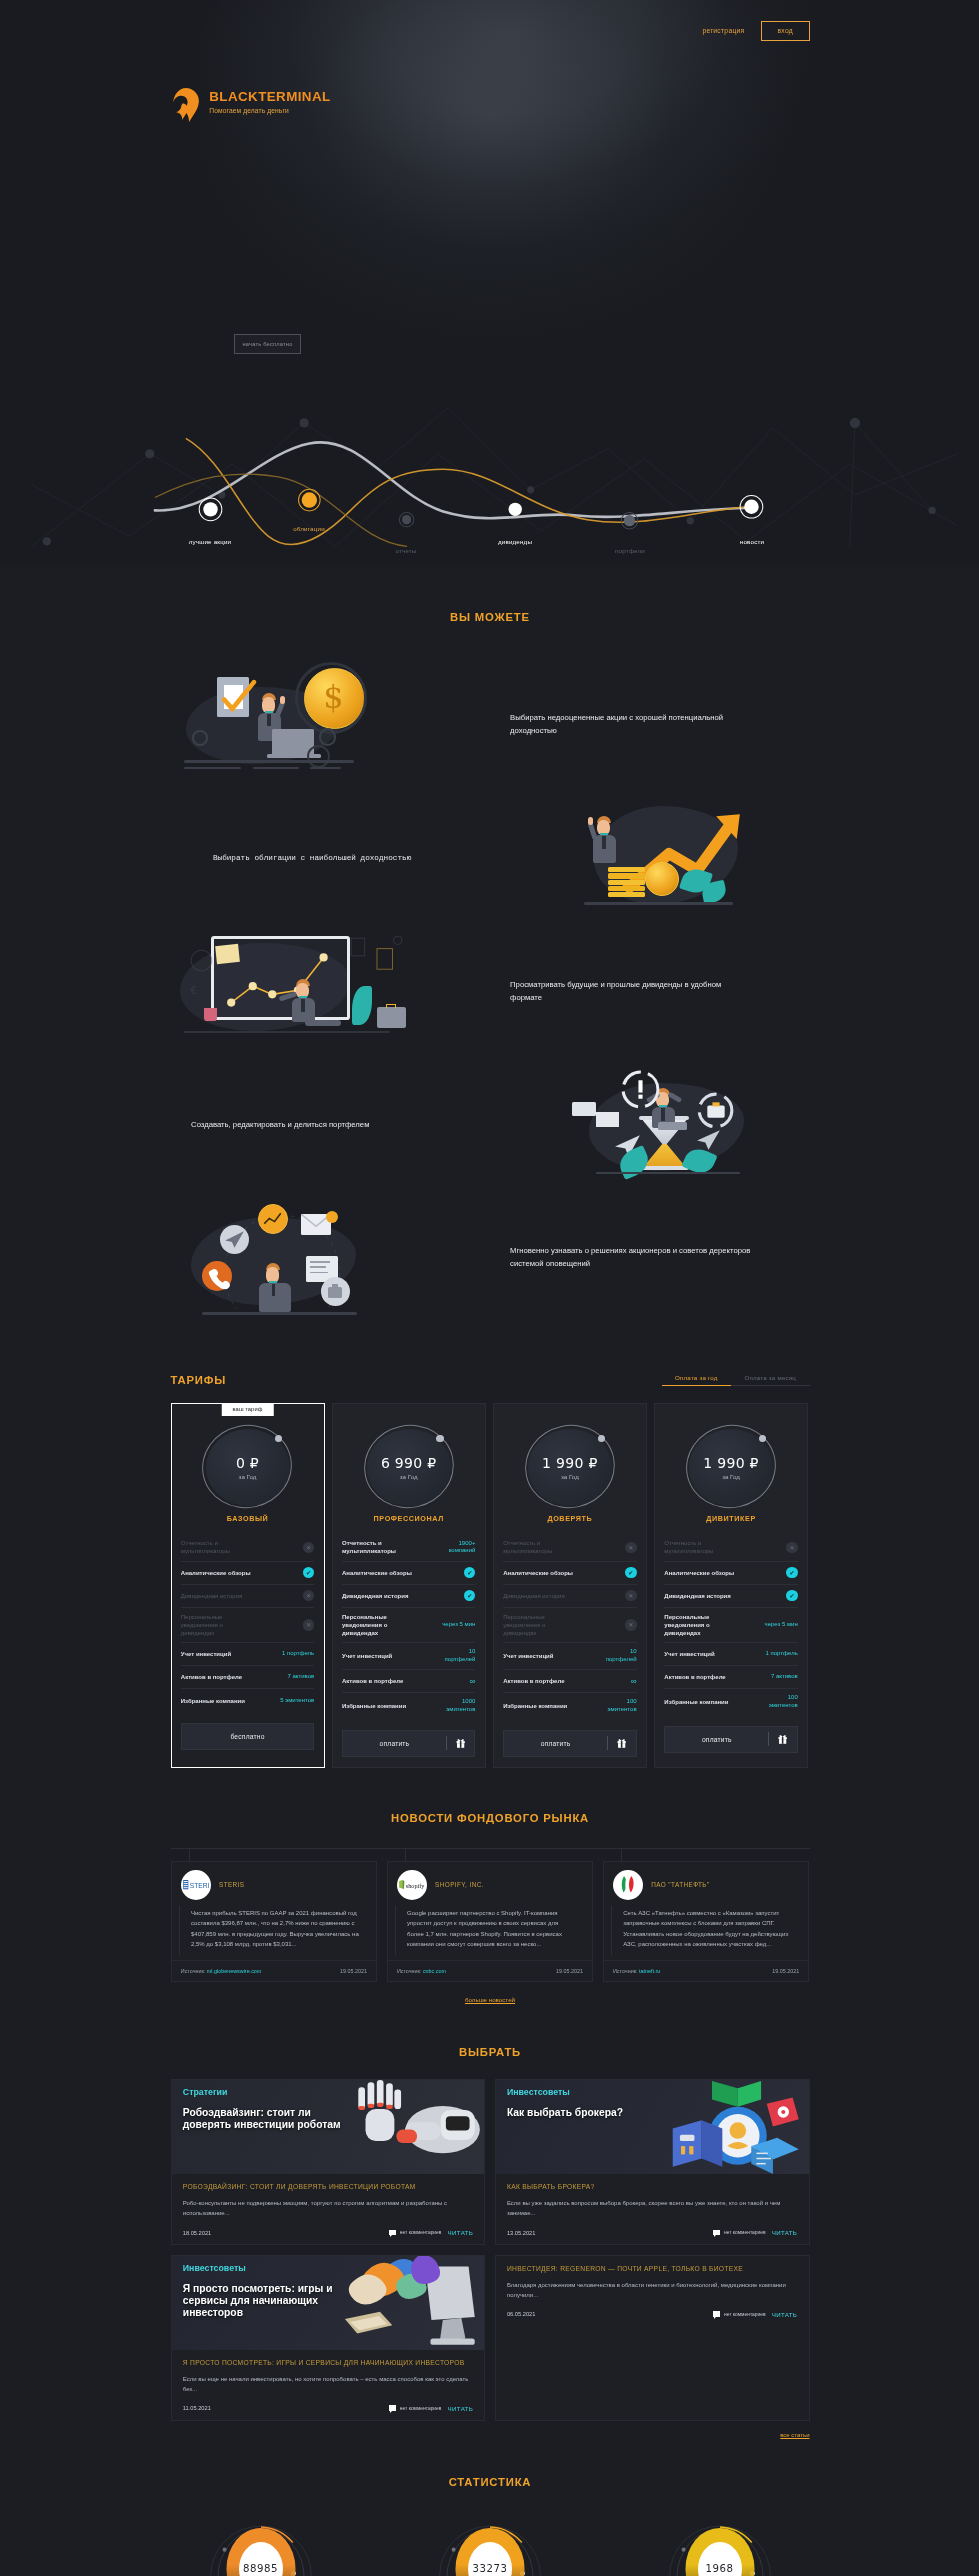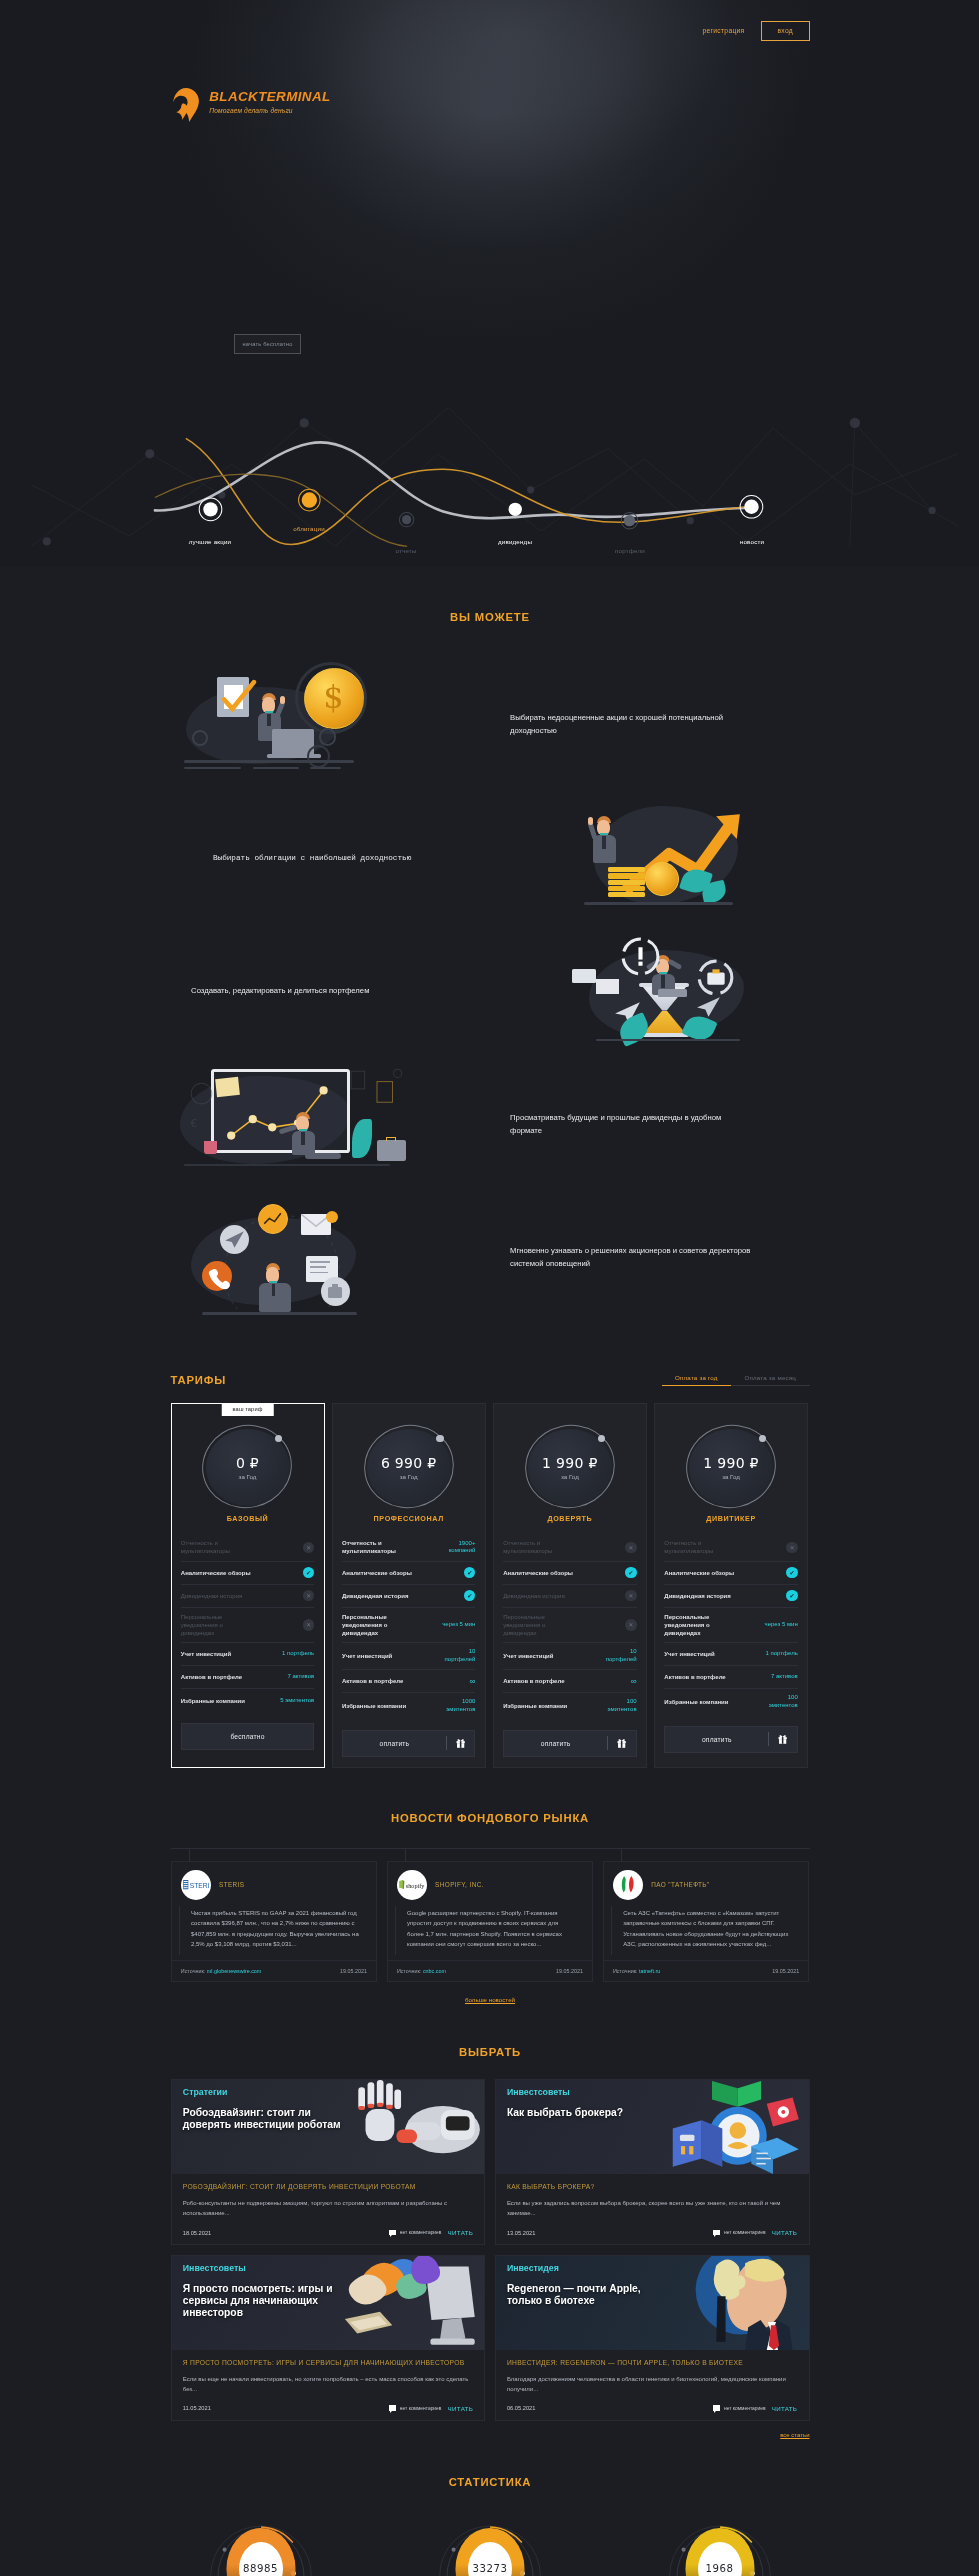--- a/index.html
+++ b/index.html
@@ -33,21 +33,21 @@
     color:#e8a33d;font-size:6.7px;letter-spacing:0.3px;text-decoration:none;
     font-family:"Liberation Sans",sans-serif;cursor:pointer;
   }
   .nav-btn{
     border:0.5px solid #e8a33d;color:#e8a33d;font-size:6.7px;letter-spacing:0.3px;
     padding:5.7px 15.5px;background:transparent;cursor:pointer;
   }
 
   .logo-block{position:absolute;left:172px;top:88px;display:flex;align-items:flex-start;gap:9.3px;}
   .logo-mark{width:28px;height:32px;position:relative;flex:0 0 auto;}
-  .logo-text-wrap{padding-top:2.1px;font-style:italic;}
+  .logo-text-wrap{padding-top:2.1px;}
   .logo-title{
     color:#f08f20;font-size:13.4px;font-weight:bold;letter-spacing:0.4px;line-height:1;
     font-family:"Liberation Sans",sans-serif;
   }
   .logo-sub{color:#e8a33d;font-size:6.7px;margin-top:3.6px;letter-spacing:0.1px;}
 
   .hero-cta{
     position:absolute;left:234px;top:334px;
     width:67px;height:19.6px;border:0.5px solid #4c5059;background:rgba(40,44,52,.35);
     color:#8a8f99;font-size:5.7px;letter-spacing:0.2px;
@@ -366,20 +366,62 @@
               <div style="position:absolute;left:0;top:18.5px;width:37px;height:5.2px;background:#eeb31f;border-radius:1.5px;"></div>
               <div style="position:absolute;left:0;top:25px;width:37px;height:5.2px;background:#f3c12f;border-radius:1.5px;"></div>
             </div>
             <div class="coin" style="left:154px;top:66px;width:34px;height:34px;"></div>
             <div class="monstera" style="left:191px;top:73px;width:28px;height:24px;transform:rotate(18deg);"></div>
             <div class="monstera" style="left:211px;top:86px;width:24px;height:19.6px;transform:rotate(-12deg);"></div>
             <div class="ground" style="left:93px;top:106px;width:149px;"></div>
           </div>
           <div class="feat-copy" style="text-align:center;font-family:Liberation Mono, monospace;">
             <p class="feat-text">Выбирать облигации с наибольшей доходностью</p>
+          </div>
+        </div>
+
+        <div class="feat-row">
+          <div class="feat-art">
+            <div class="blob" style="left:9.3px;top:13.4px;width:170px;height:88px;opacity:.75;"></div>
+            <div class="chart-screen" style="left:40px;top:6.2px;width:139px;height:84px;"></div>
+            <svg style="position:absolute;left:52px;top:19.6px;" width="116" height="62" viewBox="0 0 226 120">
+              <path d="M16 104 L58 72 L96 88 L146 80 L196 16" stroke="#f0b335" stroke-width="3" fill="none"></path>
+              <circle cx="16" cy="104" r="8" fill="#f7e3a8"></circle>
+                <circle cx="58" cy="72" r="8" fill="#f7e3a8"></circle>
+              <circle cx="96" cy="88" r="8" fill="#f7e3a8"></circle>
+                <circle cx="146" cy="80" r="8" fill="#f7e3a8"></circle>
+              <circle cx="196" cy="16" r="8" fill="#f7e3a8"></circle>
+            </svg>
+            <div style="position:absolute;left:45px;top:15.5px;width:23px;height:17.5px;background:#f1dfa4;transform:rotate(-6deg);"></div>
+            <div class="person" style="left:111px;top:49px;width:67px;height:57px;">
+              <div class="p-hair" style="left:14.4px;top:0;"></div>
+              <div class="p-head" style="left:14.4px;top:4.1px;"></div>
+              <div class="p-neck" style="left:17px;top:17.5px;"></div>
+              <div class="p-body" style="left:10.3px;top:19.6px;height:24px;"></div>
+              <div class="p-tie" style="left:19.6px;top:20.6px;"></div>
+              <div style="position:absolute;left:-2.1px;top:15.5px;width:17.5px;height:5.2px;background:#5a606d;transform:rotate(-18deg);border-radius:2.6px;"></div>
+              <div style="position:absolute;left:23px;top:41px;width:36px;height:6.2px;background:#5a606d;border-radius:3.1px;"></div>
+            </div>
+            <div class="monstera" style="left:181px;top:56px;width:20.6px;height:39px;"></div>
+            <div style="position:absolute;left:206px;top:77px;width:29px;height:21.6px;background:#8d93a1;border-radius:2.1px;"></div>
+            <div style="position:absolute;left:215px;top:74px;width:10.3px;height:4.1px;border:1.5px solid #f0b335;border-bottom:none;"></div>
+            <div style="position:absolute;left:33px;top:78px;width:13.4px;height:13.4px;background:#d4657a;border-radius:0 0 3.1px 3.1px;"></div>
+            <div class="ground" style="left:13.4px;top:101px;width:206px;background:#2f333b;"></div>
+            <svg style="position:absolute;left:12.4px;top:11.3px;" width="37" height="77" opacity=".45" viewBox="0 0 72 150">
+              <circle cx="36" cy="38" r="20" fill="none" stroke="#4a4f59" stroke-width="2"></circle>
+              <text x="14" y="104" fill="#4a4f59" font-size="22" font-family="DejaVu Sans, sans-serif">€</text>
+            </svg>
+            <svg style="position:absolute;left:175px;top:3.1px;" width="62" height="57" opacity=".45" viewBox="0 0 120 110">
+              <rect x="10" y="10" width="26" height="34" fill="none" stroke="#4a4f59" stroke-width="2"></rect>
+              <rect x="60" y="30" width="30" height="40" fill="none" stroke="#f0b335" stroke-width="2"></rect>
+              <circle cx="100" cy="14" r="8" fill="none" stroke="#4a4f59" stroke-width="2"></circle>
+            </svg>
+          </div>
+          <div class="feat-copy">
+            <p class="feat-text">Просматривать будущие и прошлые дивиденды в удобном формате</p>
           </div>
         </div>
 
         <div class="feat-row rev">
           <div class="feat-art">
             <div class="blob" style="left:98px;top:20.6px;width:155px;height:88px;opacity:.85;"></div>
             <div style="position:absolute;left:152px;top:57px;width:44px;height:49px;">
               <div style="position:absolute;left:0;top:0;width:44px;height:24px;background:linear-gradient(180deg,#e7eaef,#c3c9d4);clip-path:polygon(0 0,100% 0,55% 100%,45% 100%);"></div>
               <div style="position:absolute;left:0;top:24px;width:44px;height:24px;background:linear-gradient(180deg,#f4c23a,#e3a020);clip-path:polygon(45% 0,55% 0,100% 100%,0 100%);"></div>
               <div style="position:absolute;left:-3.1px;top:-4.1px;width:50px;height:4.6px;background:#d9dee6;border-radius:2.1px;"></div>
@@ -412,62 +454,20 @@
               </svg>
             <svg style="position:absolute;left:204px;top:65px;" width="28" height="24" viewBox="0 0 54 46">
                 <path d="M4 24 L48 4 L26 42 L20 28 Z" fill="#c6ccd6"></path>
               </svg>
             <div class="monstera" style="left:128px;top:87px;width:30px;height:25px;transform:rotate(-24deg);"></div>
             <div class="monstera" style="left:194px;top:86px;width:29px;height:24px;transform:rotate(24deg);"></div>
             <div class="ground" style="left:105px;top:109px;width:144px;"></div>
           </div>
           <div class="feat-copy">
             <p class="feat-text">Создавать, редактировать и делиться портфелем</p>
-          </div>
-        </div>
-
-        <div class="feat-row">
-          <div class="feat-art">
-            <div class="blob" style="left:9.3px;top:13.4px;width:170px;height:88px;opacity:.75;"></div>
-            <div class="chart-screen" style="left:40px;top:6.2px;width:139px;height:84px;"></div>
-            <svg style="position:absolute;left:52px;top:19.6px;" width="116" height="62" viewBox="0 0 226 120">
-              <path d="M16 104 L58 72 L96 88 L146 80 L196 16" stroke="#f0b335" stroke-width="3" fill="none"></path>
-              <circle cx="16" cy="104" r="8" fill="#f7e3a8"></circle>
-                <circle cx="58" cy="72" r="8" fill="#f7e3a8"></circle>
-              <circle cx="96" cy="88" r="8" fill="#f7e3a8"></circle>
-                <circle cx="146" cy="80" r="8" fill="#f7e3a8"></circle>
-              <circle cx="196" cy="16" r="8" fill="#f7e3a8"></circle>
-            </svg>
-            <div style="position:absolute;left:45px;top:15.5px;width:23px;height:17.5px;background:#f1dfa4;transform:rotate(-6deg);"></div>
-            <div class="person" style="left:111px;top:49px;width:67px;height:57px;">
-              <div class="p-hair" style="left:14.4px;top:0;"></div>
-              <div class="p-head" style="left:14.4px;top:4.1px;"></div>
-              <div class="p-neck" style="left:17px;top:17.5px;"></div>
-              <div class="p-body" style="left:10.3px;top:19.6px;height:24px;"></div>
-              <div class="p-tie" style="left:19.6px;top:20.6px;"></div>
-              <div style="position:absolute;left:-2.1px;top:15.5px;width:17.5px;height:5.2px;background:#5a606d;transform:rotate(-18deg);border-radius:2.6px;"></div>
-              <div style="position:absolute;left:23px;top:41px;width:36px;height:6.2px;background:#5a606d;border-radius:3.1px;"></div>
-            </div>
-            <div class="monstera" style="left:181px;top:56px;width:20.6px;height:39px;"></div>
-            <div style="position:absolute;left:206px;top:77px;width:29px;height:21.6px;background:#8d93a1;border-radius:2.1px;"></div>
-            <div style="position:absolute;left:215px;top:74px;width:10.3px;height:4.1px;border:1.5px solid #f0b335;border-bottom:none;"></div>
-            <div style="position:absolute;left:33px;top:78px;width:13.4px;height:13.4px;background:#d4657a;border-radius:0 0 3.1px 3.1px;"></div>
-            <div class="ground" style="left:13.4px;top:101px;width:206px;background:#2f333b;"></div>
-            <svg style="position:absolute;left:12.4px;top:11.3px;" width="37" height="77" opacity=".45" viewBox="0 0 72 150">
-              <circle cx="36" cy="38" r="20" fill="none" stroke="#4a4f59" stroke-width="2"></circle>
-              <text x="14" y="104" fill="#4a4f59" font-size="22" font-family="DejaVu Sans, sans-serif">€</text>
-            </svg>
-            <svg style="position:absolute;left:175px;top:3.1px;" width="62" height="57" opacity=".45" viewBox="0 0 120 110">
-              <rect x="10" y="10" width="26" height="34" fill="none" stroke="#4a4f59" stroke-width="2"></rect>
-              <rect x="60" y="30" width="30" height="40" fill="none" stroke="#f0b335" stroke-width="2"></rect>
-              <circle cx="100" cy="14" r="8" fill="none" stroke="#4a4f59" stroke-width="2"></circle>
-            </svg>
-          </div>
-          <div class="feat-copy">
-            <p class="feat-text">Просматривать будущие и прошлые дивиденды в удобном формате</p>
           </div>
         </div>
 
         <div class="feat-row">
           <div class="feat-art">
             <div class="blob" style="left:20.6px;top:20.6px;width:165px;height:88px;opacity:.8;"></div>
             <svg style="position:absolute;left:26px;top:10.3px;" width="170" height="103" opacity=".45" viewBox="0 0 330 200">
               <circle cx="165" cy="130" r="112" fill="none" stroke="#464b56" stroke-width="2" stroke-dasharray="7 9"></circle>
             </svg>
             <div class="coin" style="left:87px;top:8.2px;width:30px;height:30px;background:#f2a522;border-color:#f5b63f;">
@@ -923,35 +923,20 @@
               <div class="art-right">
                 <div class="cmt">
                   <span class="cmt-ic"></span>
                   <span>нет комментариев</span>
                 </div>
                 <div class="read">ЧИТАТЬ</div>
               </div>
             </div>
           </div>
           <div class="art-card">
-            <div class="art-cover">
-              <div style="position:absolute;inset:0;background:linear-gradient(120deg,#1d2530,#243140);"></div>
-              <svg style="position:absolute;right:0;top:0;" width="170" height="94" viewBox="0 0 330 182">
-                <circle cx="196" cy="66" r="86" fill="#1f5fa8" opacity=".85"></circle>
-                <path d="M214 10 q44 -12 64 26 q18 36 -2 72 q-22 40 -62 38 q-34 -2 -42 -40 q-8 -46 42 -96z" fill="#e8b792"></path>
-                <path d="M206 14 q46 -22 72 10 q12 16 -8 22 q-34 10 -64 -8z" fill="#e9d98c"></path>
-                <path d="M236 124 l16 22 l16 -22 l24 14 l6 44 h-92 l6 -44z" fill="#1b2535"></path>
-                <path d="M250 128 h16 l-6 18 l10 36 h-22 l8 -36z" fill="#fff"></path>
-                <path d="M256 134 l10 0 l6 40 l-10 8 l-10 -8z" fill="#cf2630"></path>
-                <path d="M150 18 q22 -22 40 -2 q10 10 2 22 q10 -4 14 8 q4 14 -12 20 q4 10 -8 16 q-16 8 -28 -6 q-16 -18 -12 -38 q2 -14 4 -20z" fill="#e6dfa8"></path>
-                <path d="M152 78 l16 0 l0 88 l-18 0z" fill="#141922"></path>
-              </svg>
-              <div class="art-cat">Инвестидея</div>
-              <div class="art-hero-title">Regeneron — почти Apple, только в биотехе</div>
-            </div>
             <div class="art-body">
               <div class="art-title">ИНВЕСТИДЕЯ: REGENERON — ПОЧТИ APPLE, ТОЛЬКО В БИОТЕХЕ</div>
               <div class="art-desc">Благодаря достижениям человечества в области генетики и биотехнологий, медицинские компании получили...</div>
             </div>
             <div class="art-foot">
               <div class="art-date">06.05.2021</div>
               <div class="art-right">
                 <div class="cmt">
                   <span class="cmt-ic"></span>
                   <span>нет комментариев</span>

